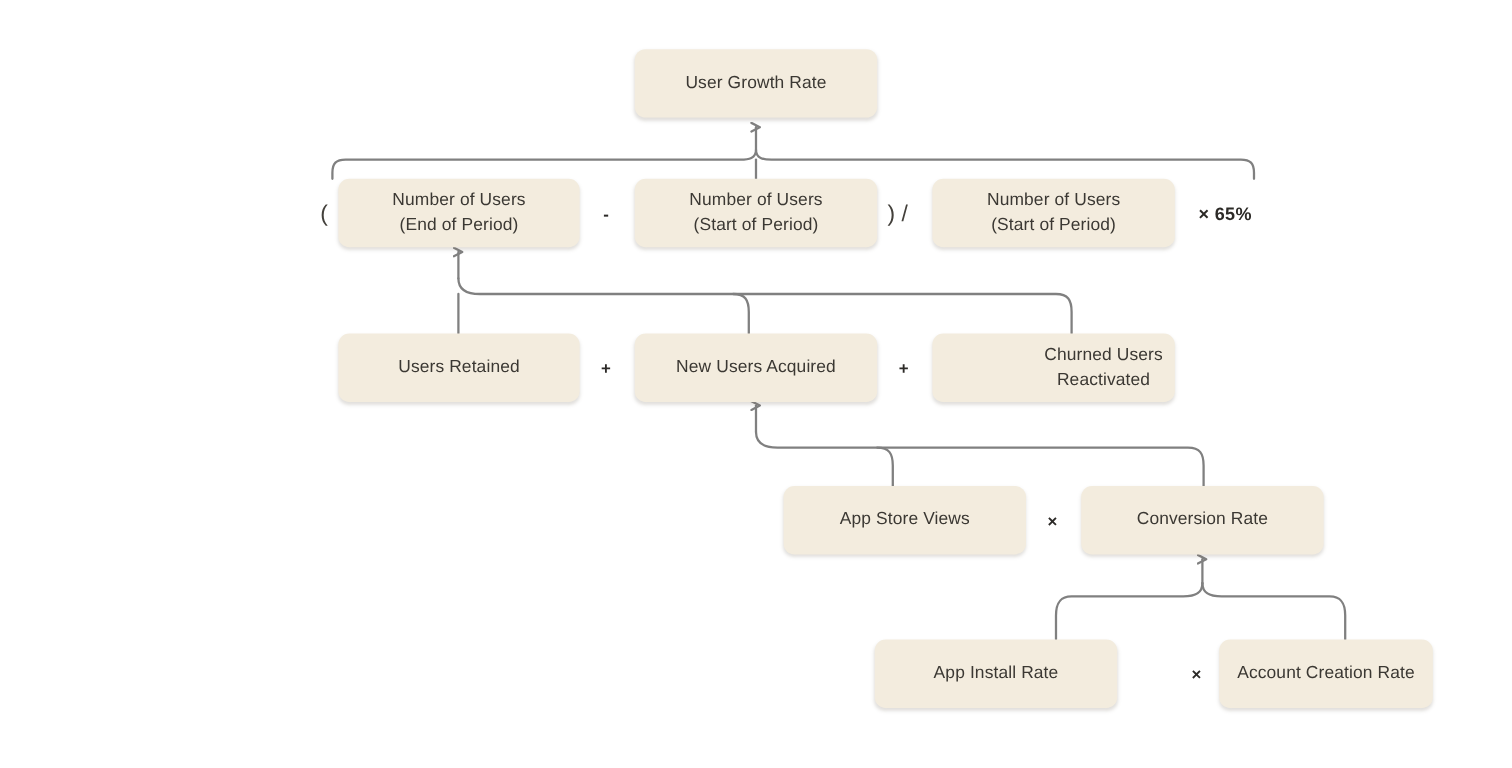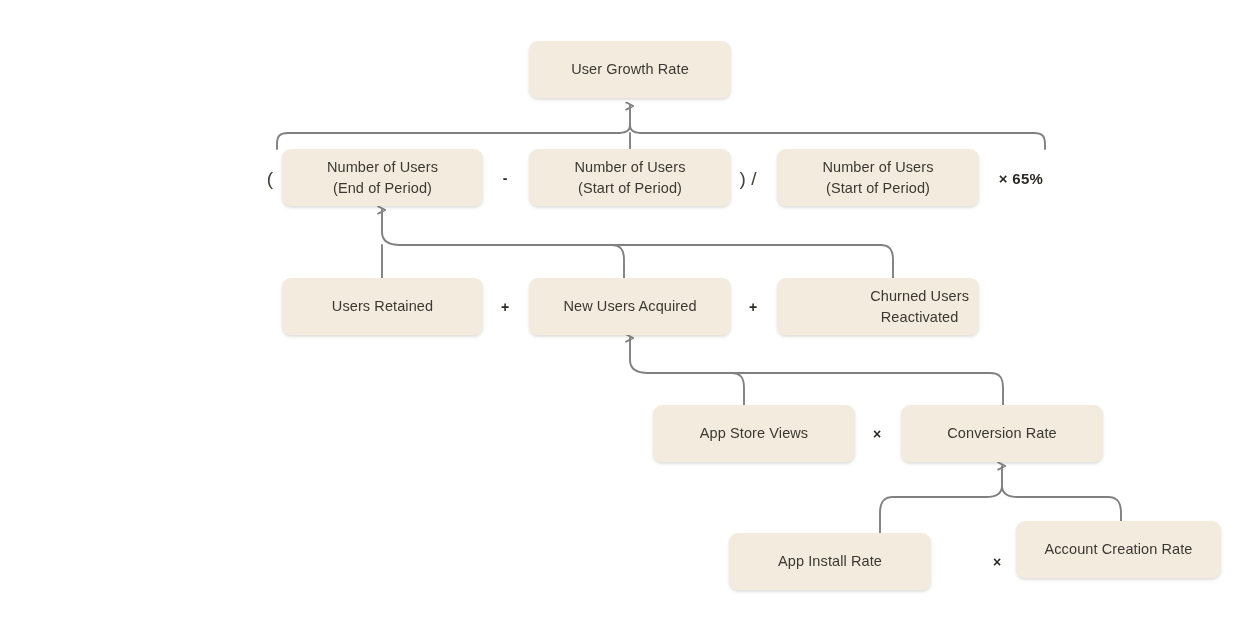--- a/index.html
+++ b/index.html
@@ -148,21 +148,21 @@
   </div>
 
   <div class="node" style="left:901px; top:405px; width:202px; height:57px;">
     <span class="label">Conversion Rate</span>
   </div>
 
   <div class="node" style="left:729px; top:533px; width:202px; height:57px;">
     <span class="label">App Install Rate</span>
   </div>
 
-  <div class="node" style="left:1016px; top:521px; width:205px; height:57px;">
+  <div class="node" style="left:1016px; top:533px; width:178px; height:57px;">
     <span class="label">Account Creation Rate</span>
   </div>
 
   <div class="op paren" style="left:263px; top:166px; width:14px; height:24px;">(</div>
 
   <div class="op" style="left:497px; top:168px; width:16px; height:20px;">-</div>
 
   <div class="op paren" style="left:733px; top:166px; width:30px; height:24px;">) /</div>
 
   <div class="op tail" style="left:995px; top:168px; width:52px; height:20px;">× 65%</div>

